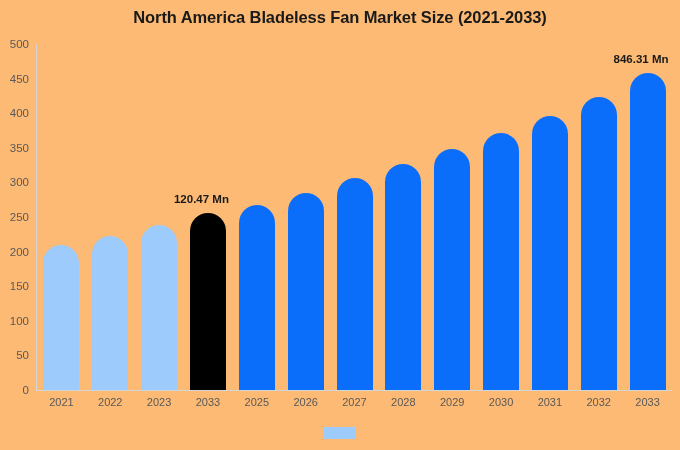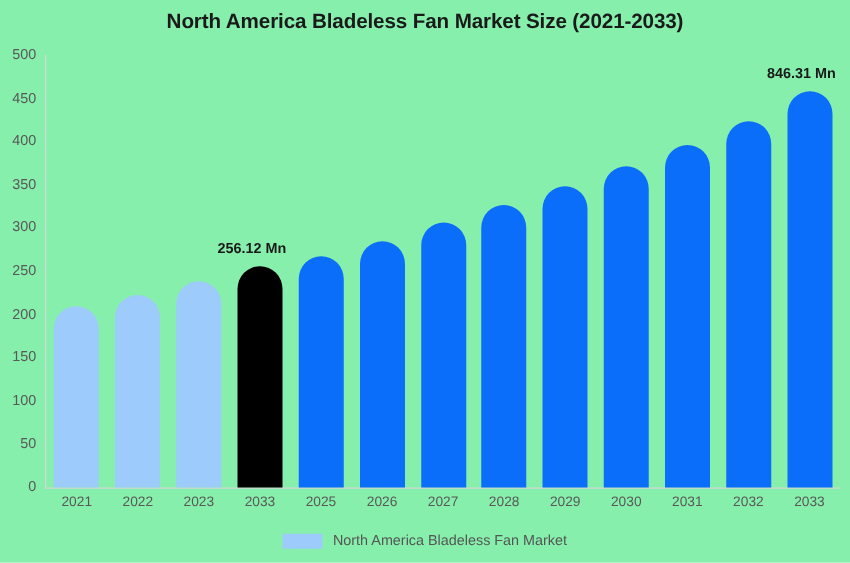--- a/index.html
+++ b/index.html
@@ -14,21 +14,21 @@
     overflow: hidden;
     font-family: "Liberation Sans", sans-serif;
     position: relative;
   }
 
   #chart-root {
     position: absolute;
     left: 0; top: 0;
     width: 680px;
     height: 450px;
-    background: #86efac;
+    background: #fdba74;
   }
 
   
   .chart-title {
     position: absolute;
     left: 0;
     top: 8px;
     width: 680px;
     text-align: center;
     font-size: 16.5px;
@@ -176,22 +176,21 @@
       <div class="xtick" style="left: 330.077px; width: 48.8462px;">2027</div>
       <div class="xtick" style="left: 378.923px; width: 48.8462px;">2028</div>
       <div class="xtick" style="left: 427.769px; width: 48.8462px;">2029</div>
       <div class="xtick" style="left: 476.615px; width: 48.8462px;">2030</div>
       <div class="xtick" style="left: 525.462px; width: 48.8462px;">2031</div>
       <div class="xtick" style="left: 574.308px; width: 48.8462px;">2032</div>
       <div class="xtick" style="left: 623.154px; width: 48.8462px;">2033</div>
     </div>
 
   <div id="datalabel-layer">
-      <div class="data-label" style="left: 173.962px; top: 192.765px;">256.12 Mn</div>
+      <div class="data-label" style="left: 173.962px; top: 192.765px;">120.47 Mn</div>
       <div class="data-label" style="left: 613.577px; top: 53.2924px;">846.31 Mn</div>
     </div>
 
   <div class="legend">
     <div class="legend-swatch" style="background: rgb(157, 203, 251);"></div>
-    <div class="legend-label">North America Bladeless Fan Market</div>
   </div>
 
 </div>
 
 </body></html>

